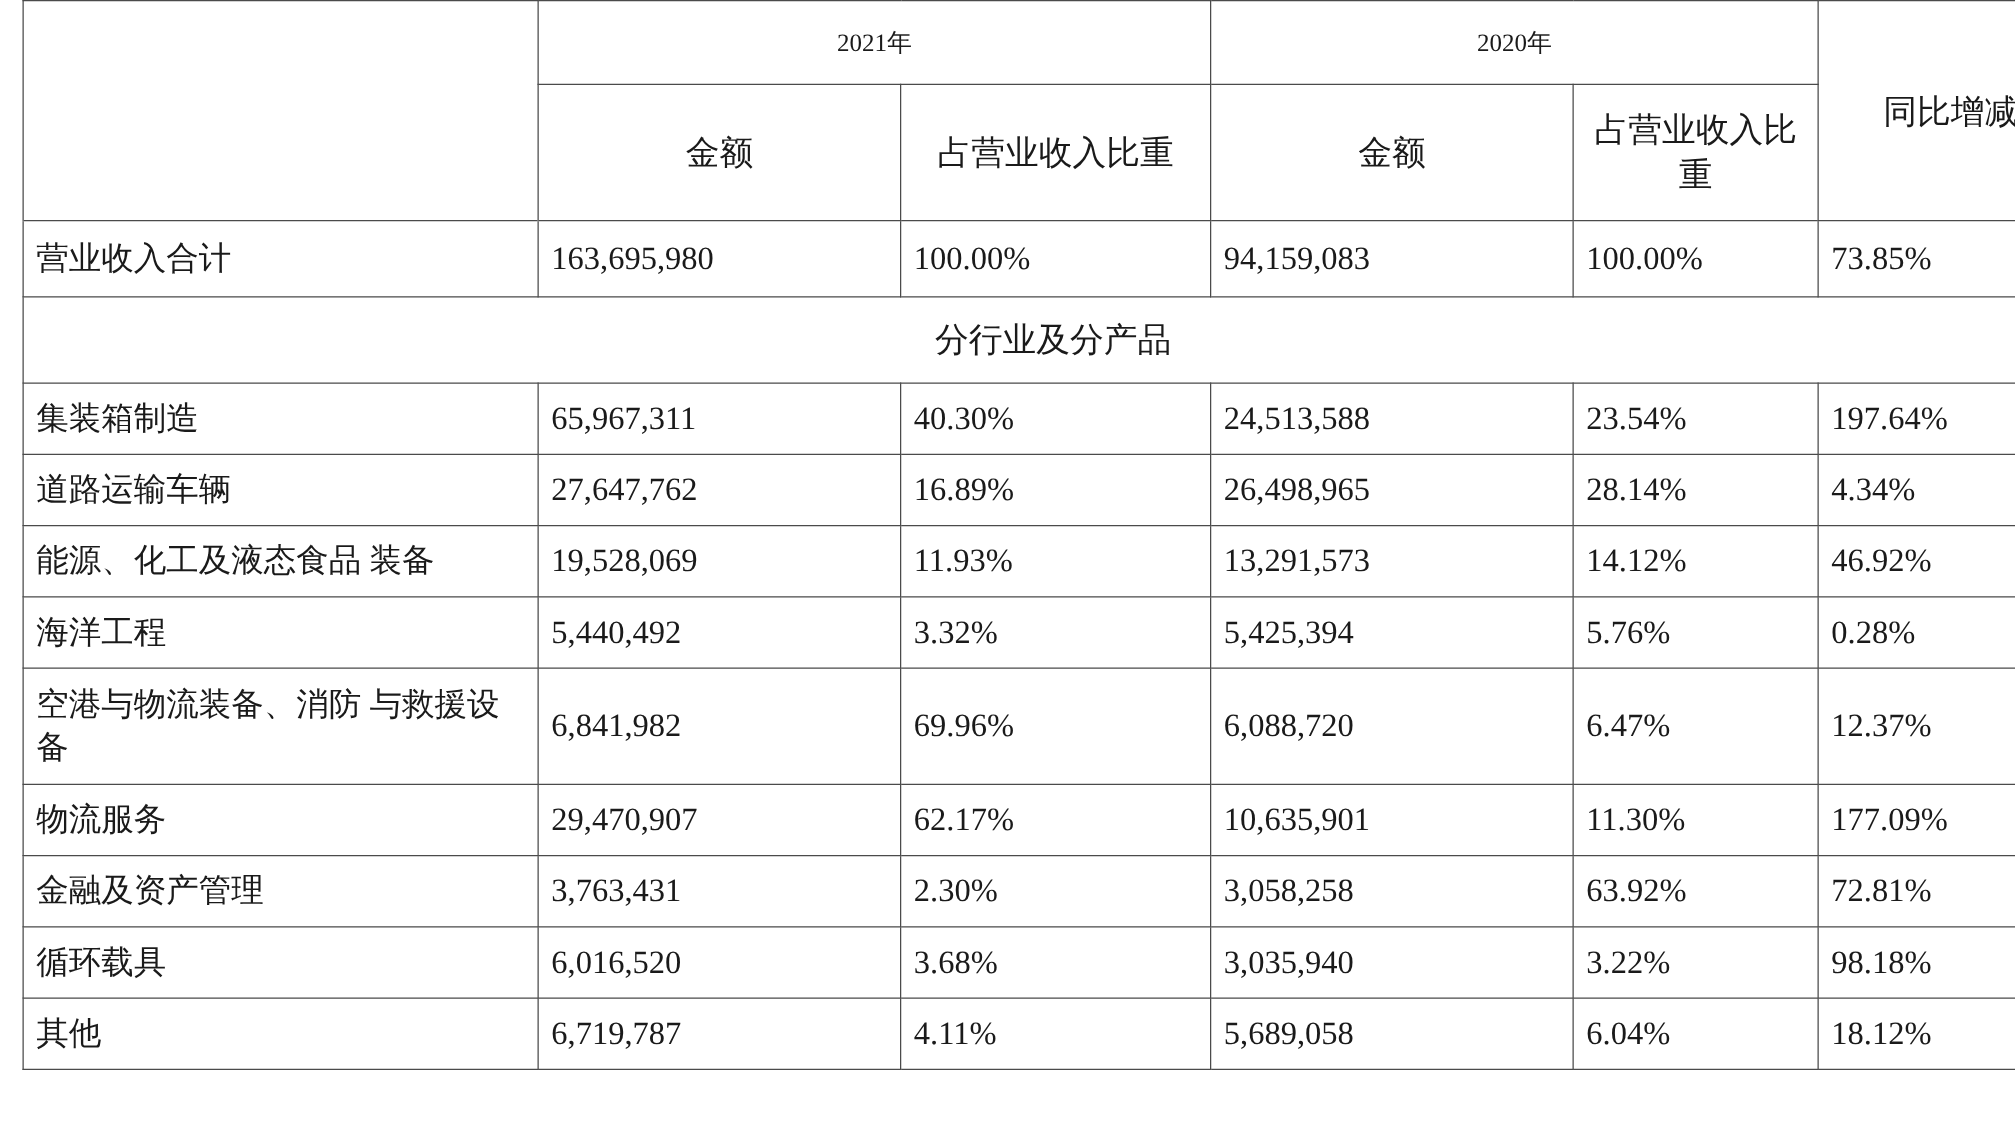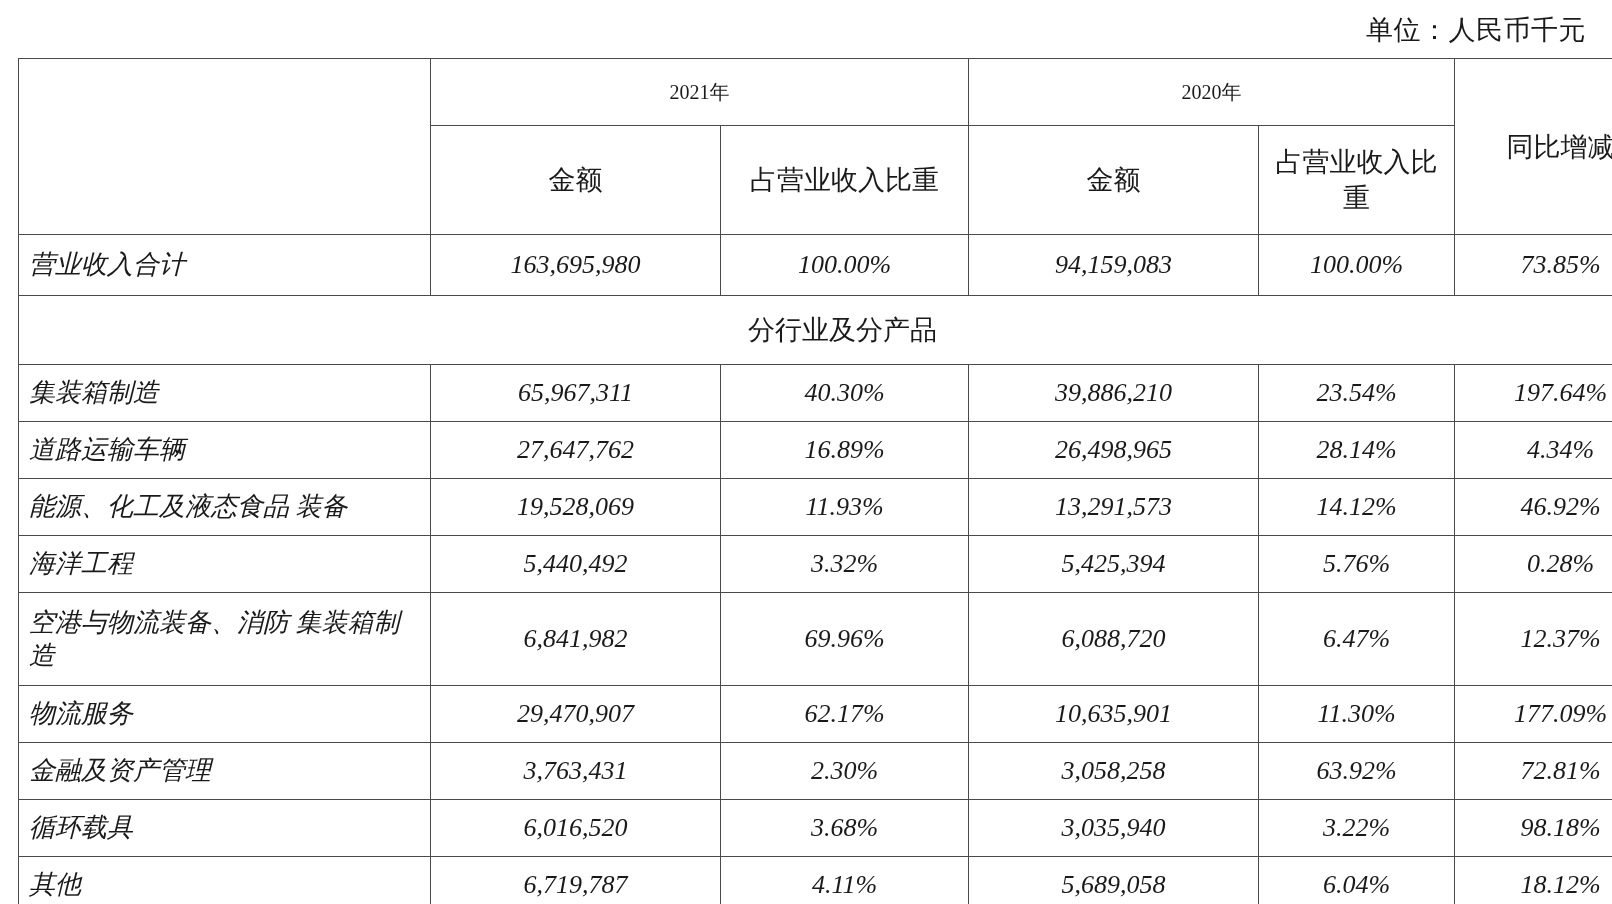--- a/index.html
+++ b/index.html
@@ -64,25 +64,23 @@
     border-bottom: none !important;
   }
   .hdr-yoy {
     text-align: center;
     font-size: 27px;
   }
   td.label {
     text-align: left;
     white-space: normal;
     line-height: 1.3;
-    font-style: italic;
   }
   td.num {
-    text-align: center;
-    font-style: italic;
+    text-align: left;
   }
   tr.data td {
     height: 44px;
   }
   tr.tall td {
     height: 80px;
   }
   tr.section td {
     text-align: center;
     height: 56px;
@@ -90,21 +88,20 @@
   }
   tr.total td {
     height: 48px;
   }
 </style>
 </head>
 <body>
 
 <div class="page">
 
-  <div class="unit-line">单位：人民币千元</div>
 
   <table class="fin">
     <colgroup>
       <col class="c0">
         <col class="c1">
         <col class="c2">
         <col class="c3">
         <col class="c4">
         <col class="c5">
     </colgroup>
@@ -132,21 +129,21 @@
       </tr>
 
       <tr class="section">
         <td colspan="6">分行业及分产品</td>
       </tr>
 
       <tr class="data">
         <td class="label">集装箱制造</td>
         <td class="num">65,967,311</td>
         <td class="num">40.30%</td>
-        <td class="num">39,886,210</td>
+        <td class="num">24,513,588</td>
         <td class="num">23.54%</td>
         <td class="num">197.64%</td>
       </tr>
 
       <tr class="data">
         <td class="label">道路运输车辆</td>
         <td class="num">27,647,762</td>
         <td class="num">16.89%</td>
         <td class="num">26,498,965</td>
         <td class="num">28.14%</td>
@@ -165,21 +162,21 @@
       <tr class="data">
         <td class="label">海洋工程</td>
         <td class="num">5,440,492</td>
         <td class="num">3.32%</td>
         <td class="num">5,425,394</td>
         <td class="num">5.76%</td>
         <td class="num">0.28%</td>
       </tr>
 
       <tr class="data tall">
-        <td class="label">空港与物流装备、消防 集装箱制造</td>
+        <td class="label">空港与物流装备、消防 与救援设备</td>
         <td class="num">6,841,982</td>
         <td class="num">69.96%</td>
         <td class="num">6,088,720</td>
         <td class="num">6.47%</td>
         <td class="num">12.37%</td>
       </tr>
 
       <tr class="data">
         <td class="label">物流服务</td>
         <td class="num">29,470,907</td>

